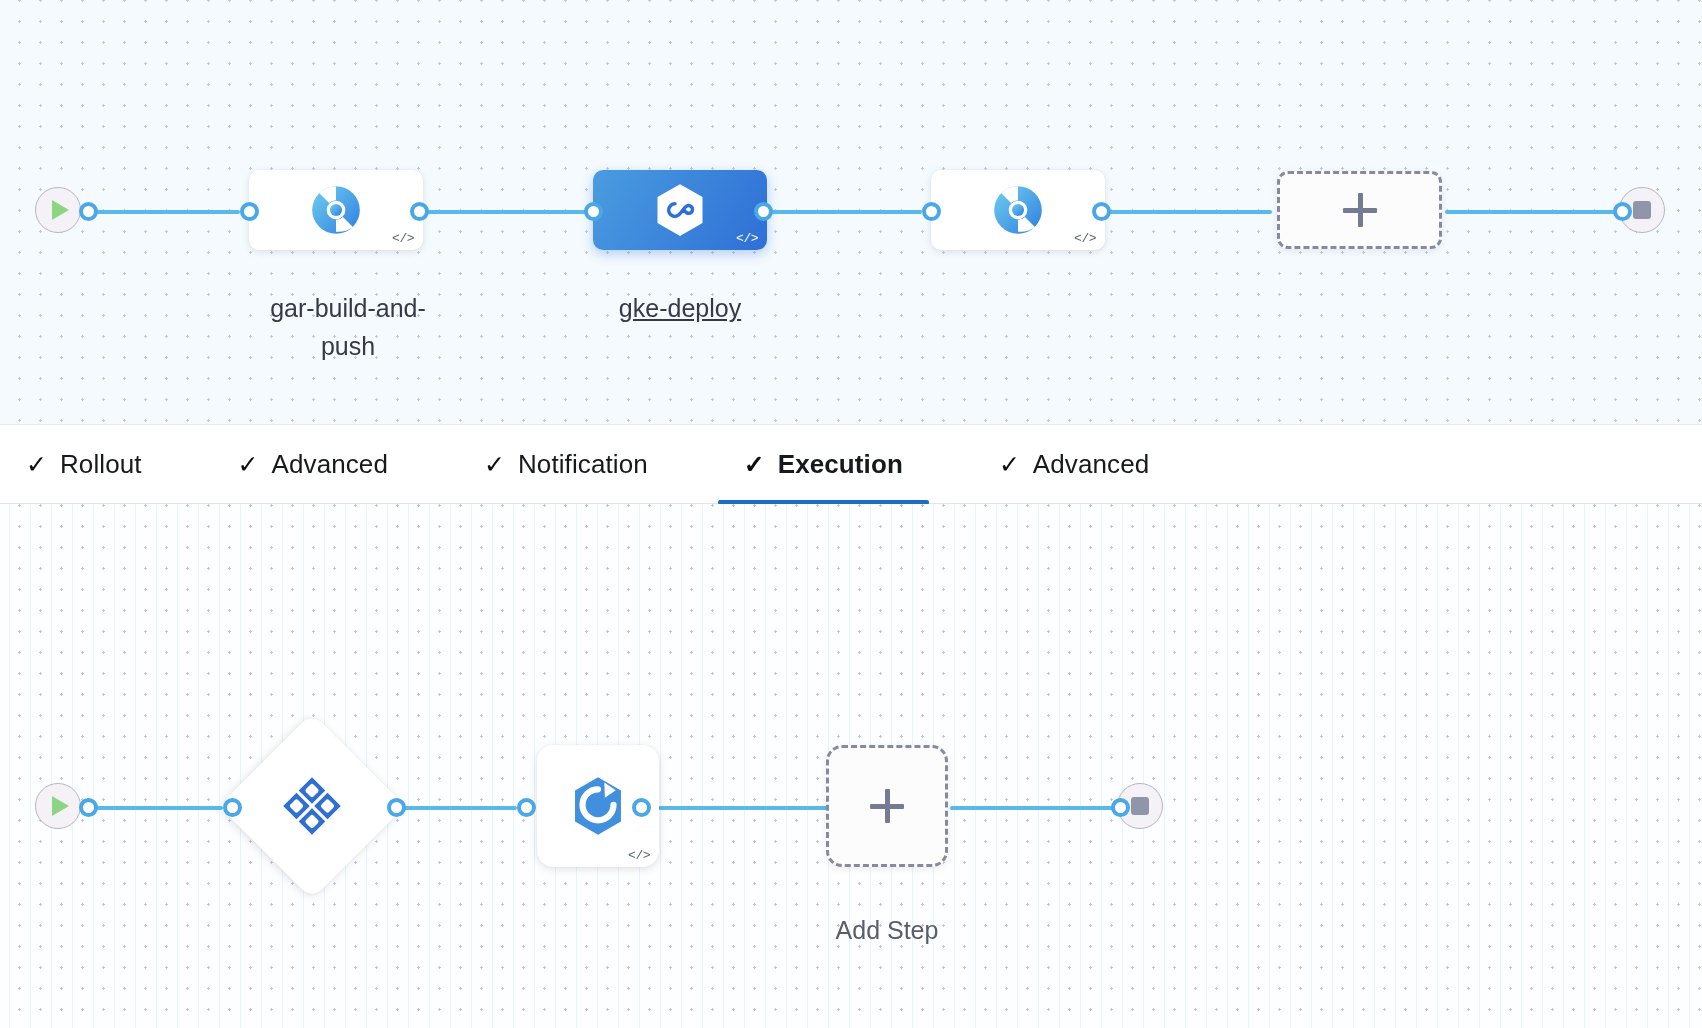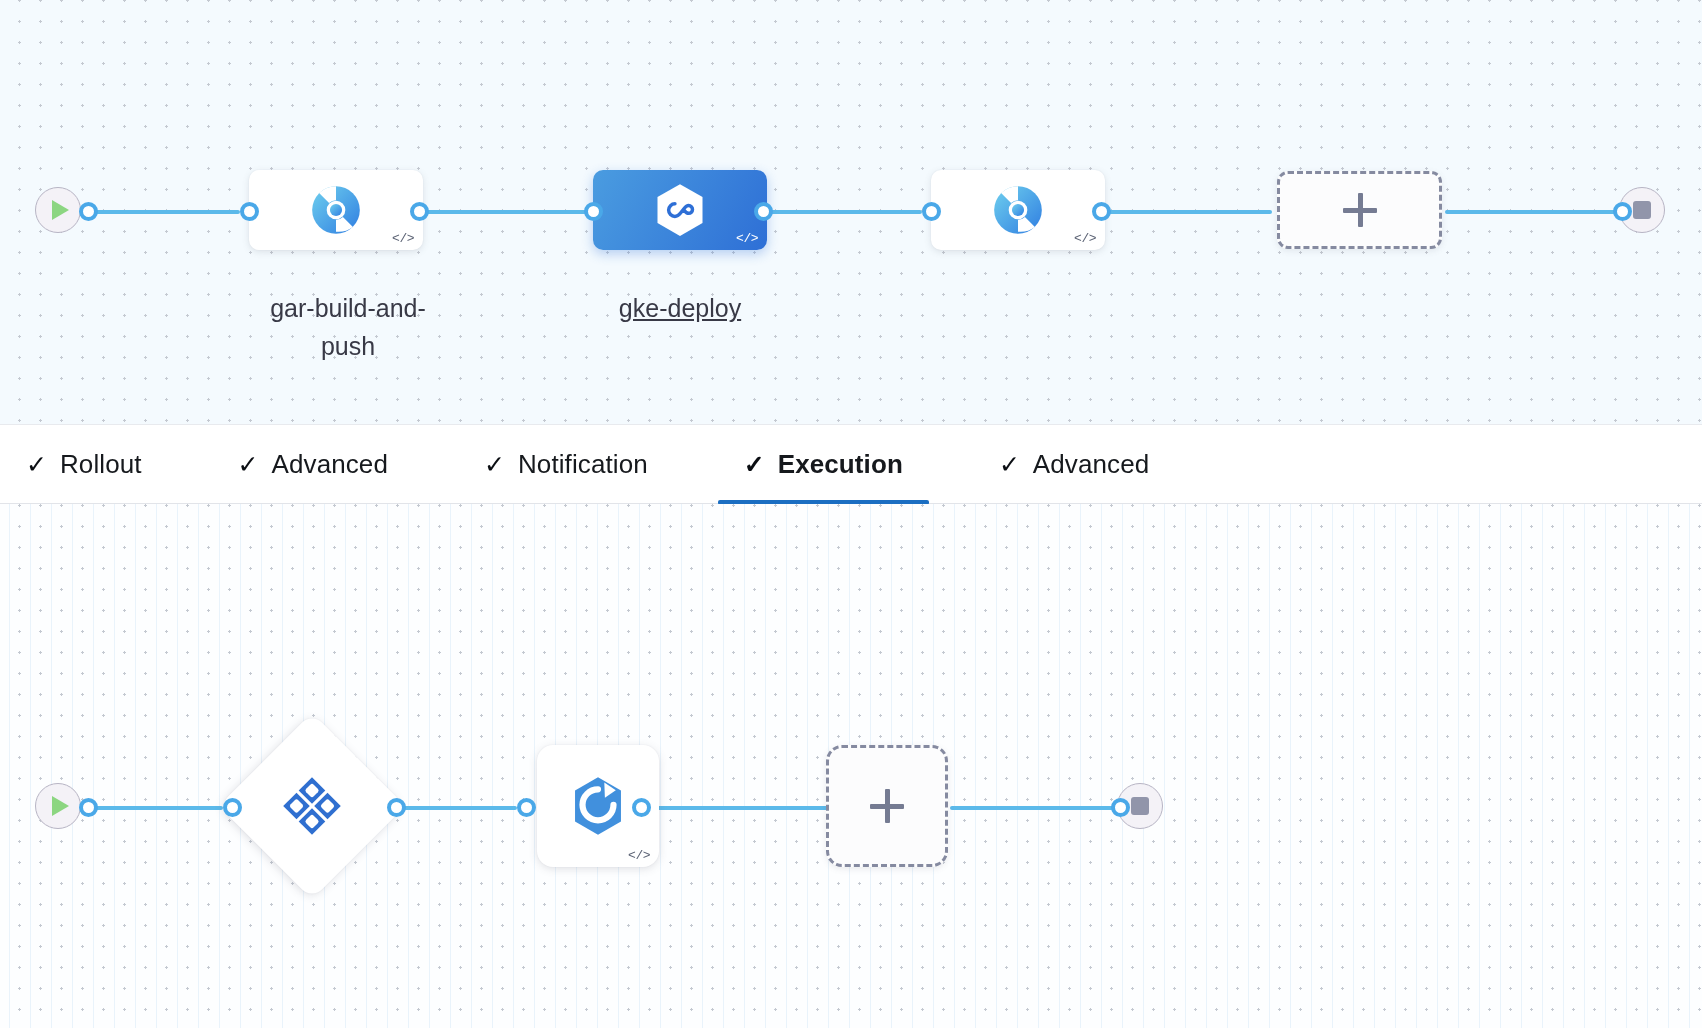--- a/index.html
+++ b/index.html
@@ -344,18 +344,19 @@
       </svg>
     </span>
     <span class="code-badge">&lt;/&gt;</span>
   </div>
   <div class="dot" style="left:517px; top:294px;"></div>
   <div class="dot" style="left:632px; top:294px;"></div>
 
   <div class="add-box step" style="left:826px; top:241px;">
     <div class="plus"></div>
   </div>
+  <div class="node-label muted" style="left:767px; top:408px; width:240px;">Add Step</div>
 
   <div class="round-node" style="left:1117px; top:279px;">
     <div class="stop-sq"></div>
   </div>
   <div class="dot" style="left:1111px; top:294px;"></div>
 </div>
 
 </body></html>

